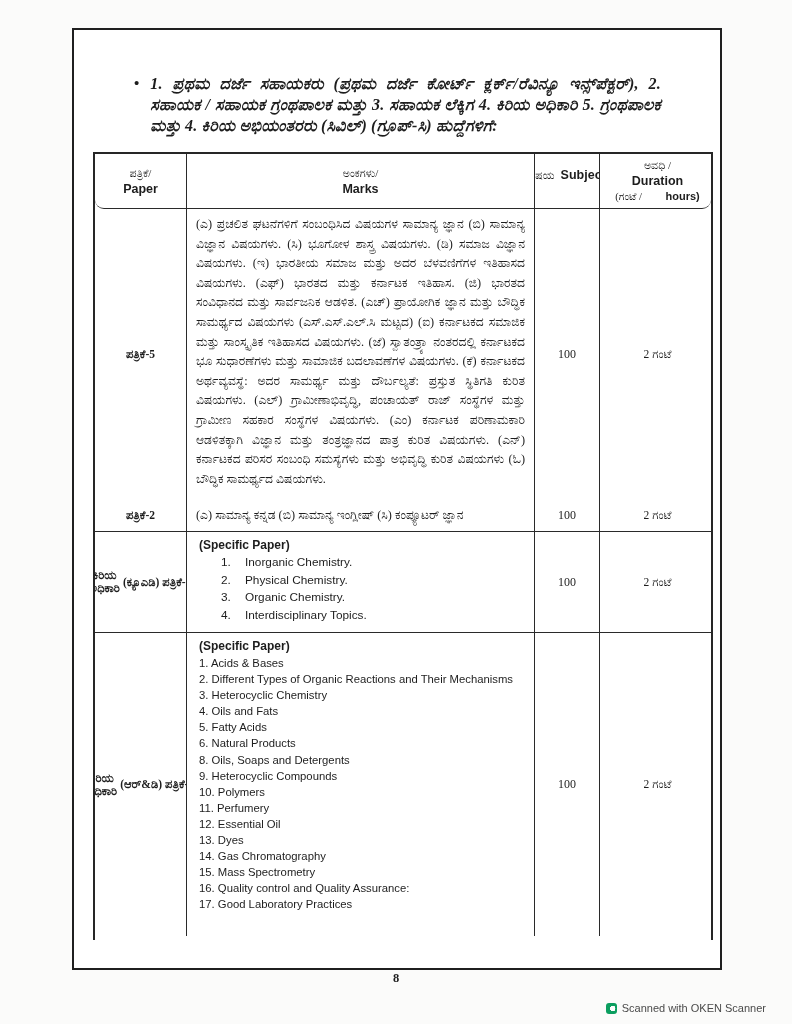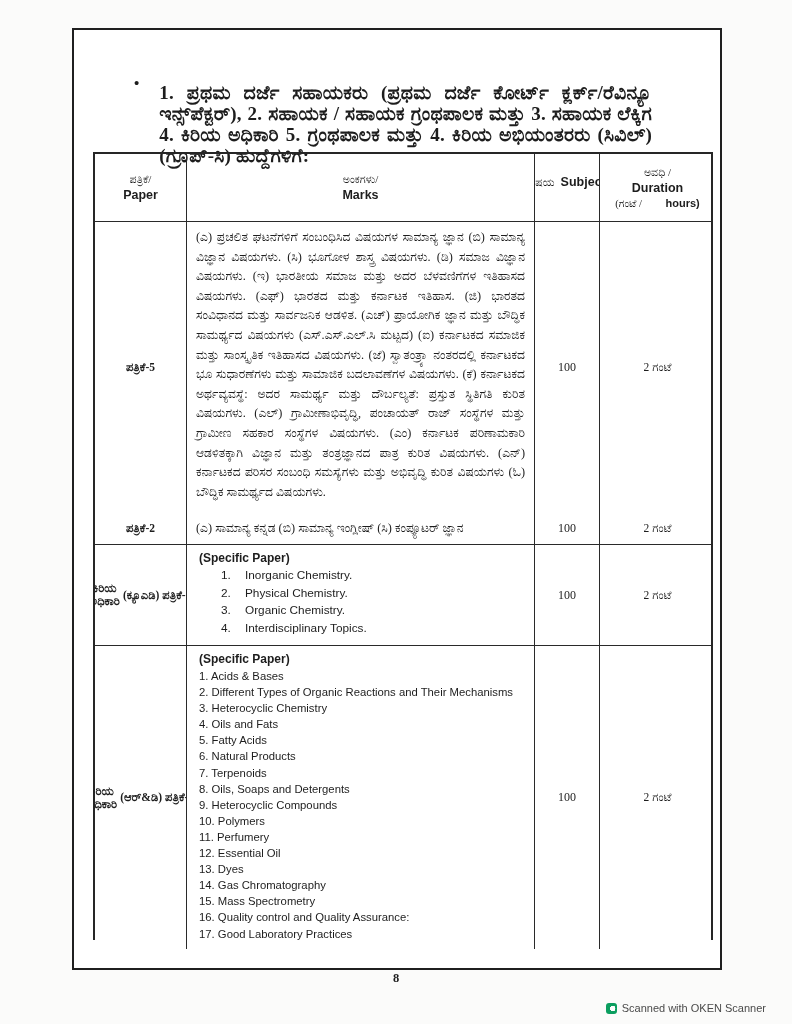--- a/index.html
+++ b/index.html
@@ -12,36 +12,36 @@
     position:absolute;left:72px;top:28px;width:650px;height:942px;
     background:#ffffff;border:2px solid #1f1f1f;box-sizing:border-box;
   }
   
   .intro{
     position:absolute;left:60px;top:42px;width:528px;
     display:flex;align-items:flex-start;
   }
   .bullet{font-size:15px;font-weight:bold;margin:3px 10px 0 0;}
   .intro-text{
-    margin:10px;font-size:19px;line-height:21px;font-weight:bold;
-    text-align:justify;letter-spacing:.2px;
+    margin:1px;font-size:16px;line-height:21px;font-weight:bold;
+    text-align:justify;letter-spacing:.2px;font-style:italic;
   }
   
   .exam-table{
     position:absolute;left:19px;top:122px;width:620px;height:788px;
     border:2px solid #262626;border-bottom:none;box-sizing:border-box;
     font-size:12px;
   }
   .row{display:grid;grid-template-columns:92px 348px 65px 115px;box-sizing:border-box;}
   .cell{box-sizing:border-box;overflow:hidden;}
   .c1,.c2,.c3{border-right:1.5px solid #2a2a2a;}
   .rb{border-bottom:1.5px solid #2a2a2a;}
   .center{display:flex;align-items:center;justify-content:center;text-align:center;}
   
-  .thead{height:68px;}
+  .thead{height:55px;border-radius:9px;}
   .hcell{display:flex;flex-direction:column;align-items:center;justify-content:center;gap:2px;}
   .h-kn{font-size:11px;}
   .h-en{font-family:"Liberation Sans", sans-serif;font-weight:bold;font-size:12.5px;}
   .h-inline{display:flex;gap:6px;align-items:baseline;}
   .h-sub{font-size:10.5px;}
   .h-sub b{font-family:"Liberation Sans", sans-serif;font-size:11px;margin-left:21px;}
   
   .g1{height:323px;}
   .gcol{display:flex;flex-direction:column;}
   .gtop{flex:1;display:flex;align-items:center;justify-content:center;overflow:hidden;}
@@ -211,21 +211,20 @@
               <div class="rd-item">2. Different Types of Organic Reactions and Their Mechanisms</div>
 
               <div class="rd-item">3. Heterocyclic Chemistry</div>
 
               <div class="rd-item">4. Oils and Fats</div>
 
               <div class="rd-item">5. Fatty Acids</div>
 
               <div class="rd-item">6. Natural Products</div>
 
-              <div class="rd-item">7. Terpenoids</div>
 
               <div class="rd-item">8. Oils, Soaps and Detergents</div>
 
               <div class="rd-item">9. Heterocyclic Compounds</div>
 
               <div class="rd-item">10. Polymers</div>
 
               <div class="rd-item">11. Perfumery</div>
 
               <div class="rd-item">12. Essential Oil</div>

